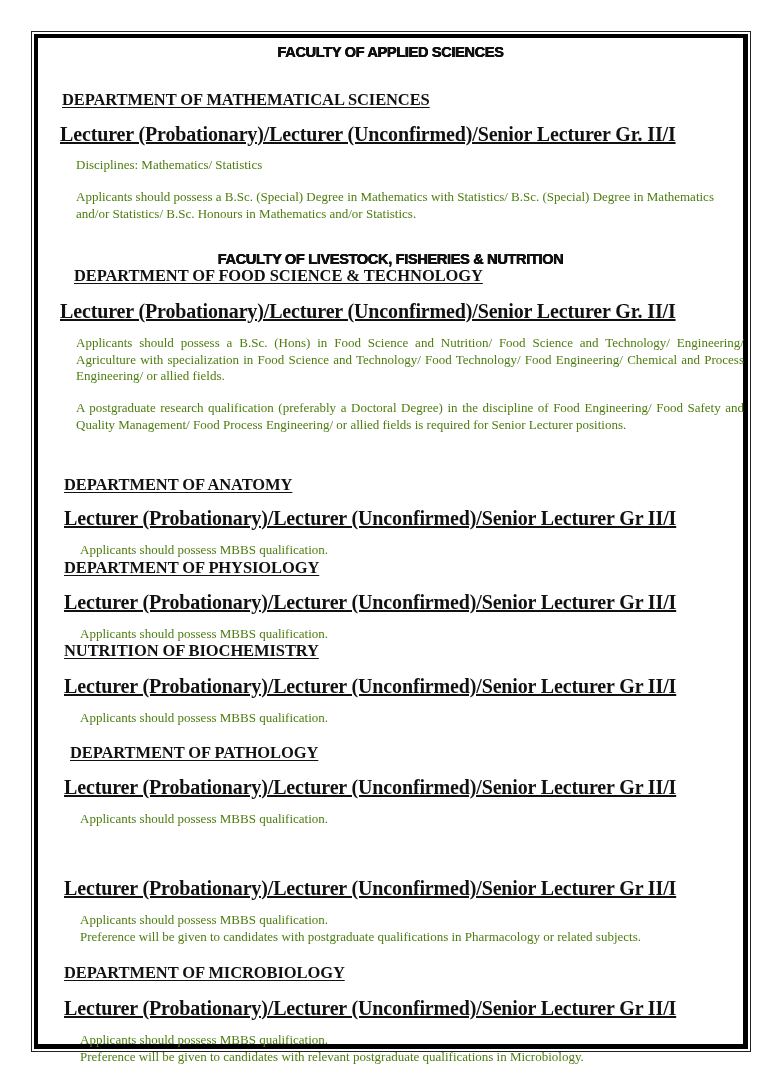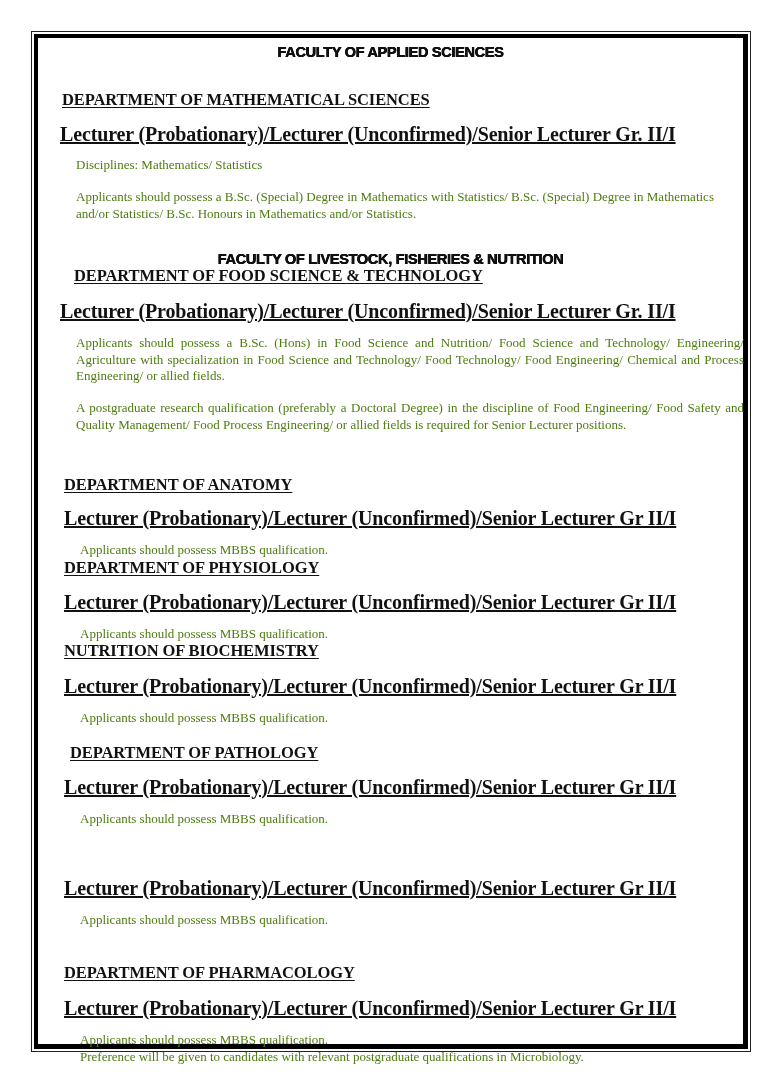--- a/index.html
+++ b/index.html
@@ -62,20 +62,21 @@
     <h2 class="dept" style="left:26px; top:603px;">NUTRITION OF BIOCHEMISTRY</h2>
     <h3 class="post" style="left:26px; top:637px;">Lecturer (Probationary)/Lecturer (Unconfirmed)/Senior Lecturer Gr II/I</h3>
     <p class="body-text" style="left:26px; top:656px;">Applicants should possess MBBS qualification.</p>
 
     <h2 class="dept" style="left:26px; top:705px;margin-left:6px;">DEPARTMENT OF PATHOLOGY</h2>
     <h3 class="post" style="left:26px; top:738px;">Lecturer (Probationary)/Lecturer (Unconfirmed)/Senior Lecturer Gr II/I</h3>
     <p class="body-text" style="left:26px; top:757px;">Applicants should possess MBBS qualification.</p>
 
     <h3 class="post" style="left:26px; top:839px;">Lecturer (Probationary)/Lecturer (Unconfirmed)/Senior Lecturer Gr II/I</h3>
     <p class="body-text" style="left:26px; top:858px;">Applicants should possess MBBS qualification.</p>
+    <p class="body-text" style="left:26px; top:875px; width:580px;">Preference will be given to candidates with postgraduate qualifications in Pharmacology or related subjects.</p>
 
-    <h2 class="dept" style="left:26px; top:925px;">DEPARTMENT OF PHARMACOLOGY</h2>
+    <h2 class="dept" style="left:26px; top:925px;">DEPARTMENT OF MICROBIOLOGY</h2>
     <h3 class="post" style="left:26px; top:959px;">Lecturer (Probationary)/Lecturer (Unconfirmed)/Senior Lecturer Gr II/I</h3>
     <p class="body-text" style="left:26px; top:978px;">Applicants should possess MBBS qualification.</p>
     <p class="body-text" style="left:26px; top:995px;">Preference will be given to candidates with relevant postgraduate qualifications in Microbiology.</p>
 
   </div>
 </div>
 
 </body></html>

